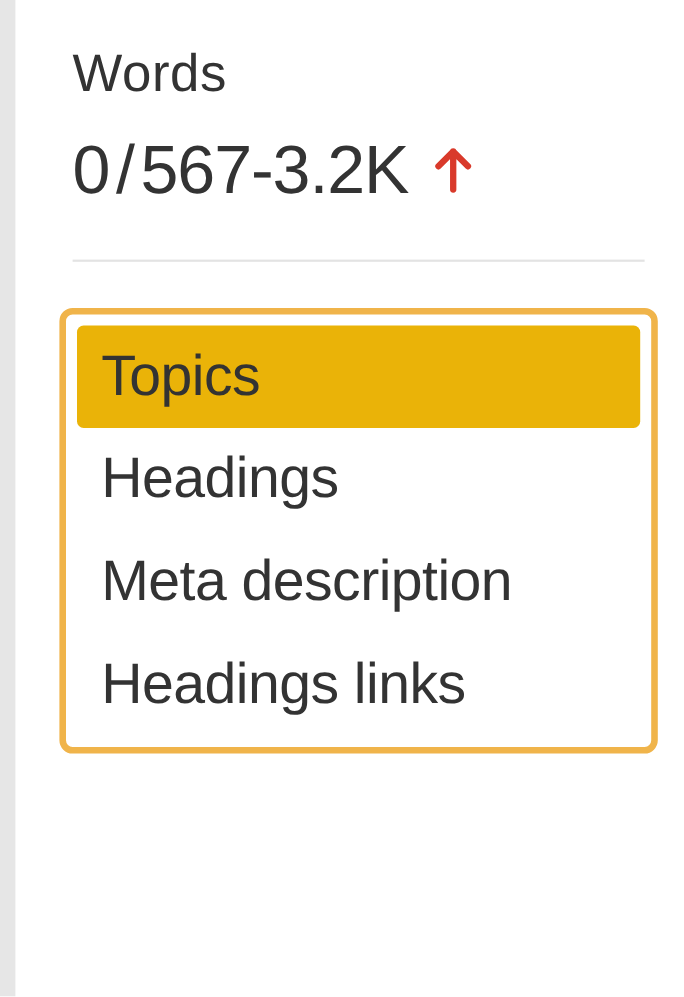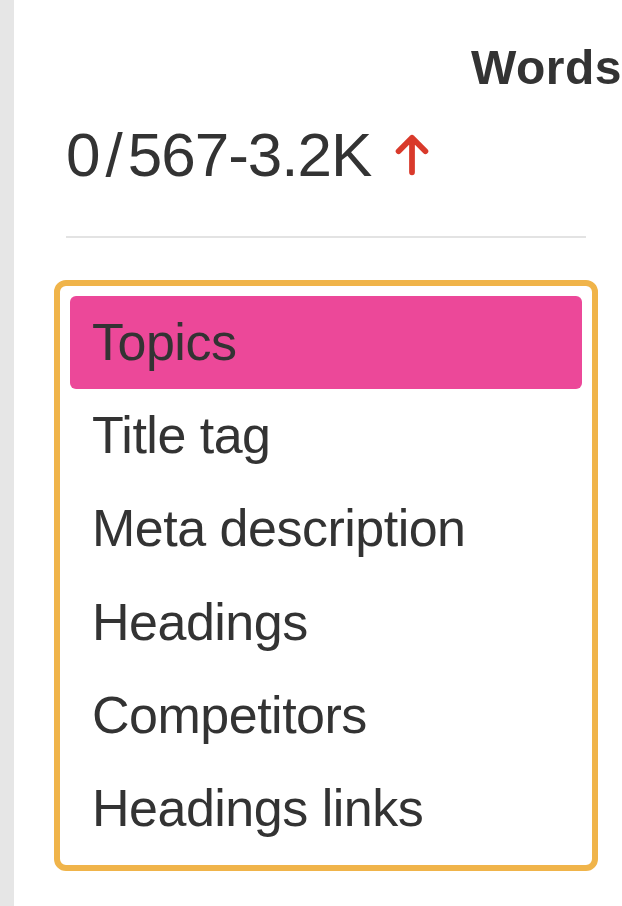--- a/index.html
+++ b/index.html
@@ -18,24 +18,23 @@
       width: 14px;
       flex: 0 0 14px;
       background: #e6e6e6;
     }
     .content {
       flex: 1;
       padding: 40px 0 0 52px;
     }
     .label {
       font-size: 48px;
-      font-weight: 700;
+      font-weight: 400;
       color: #333;
       letter-spacing: 0.5px;
-      text-align: right;
     }
     .value-row {
       display: flex;
       align-items: center;
       margin-top: 24px;
       font-size: 62px;
       font-weight: 400;
       color: #333;
       letter-spacing: -1px;
     }
@@ -62,21 +61,21 @@
     .menu-item {
       font-size: 52px;
       font-weight: 400;
       color: #333;
       padding: 18px 22px;
       border-radius: 6px;
       line-height: 1.1;
       letter-spacing: -0.5px;
     }
     .menu-item.selected {
-      background: #ec4899;
+      background: #eab308;
     }
   </style>
 </head>
 <body>
 
 <div class="root">
   <div class="left-border"></div>
   <div class="content">
 
     <div class="label">Words</div>
@@ -92,30 +91,24 @@
       </span>
     </div>
 
     <div class="divider"></div>
 
     <div class="menu-box">
       <div class="menu-item selected">
         <span>Topics</span>
       </div>
       <div class="menu-item">
-        <span>Title tag</span>
+        <span>Headings</span>
       </div>
       <div class="menu-item">
         <span>Meta description</span>
-      </div>
-      <div class="menu-item">
-        <span>Headings</span>
-      </div>
-      <div class="menu-item">
-        <span>Competitors</span>
       </div>
       <div class="menu-item">
         <span>Headings links</span>
       </div>
     </div>
 
   </div>
 </div>
 
 </body></html>

